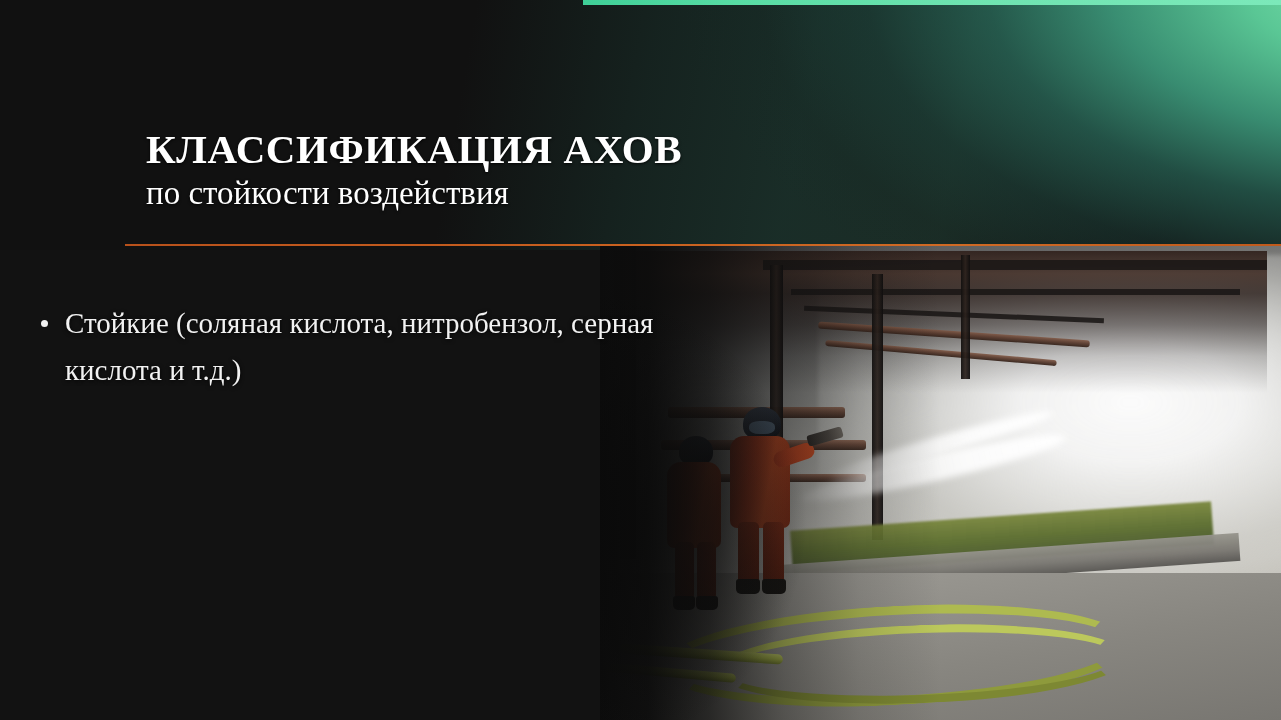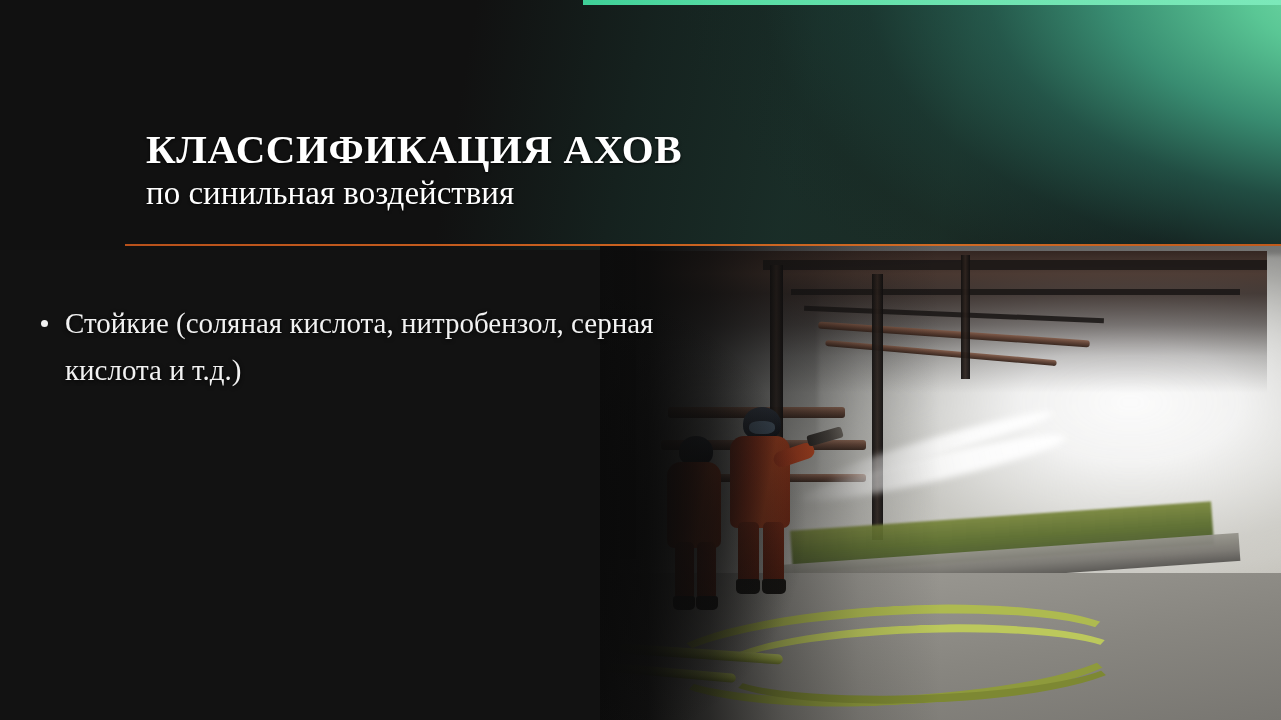--- a/index.html
+++ b/index.html
@@ -382,21 +382,21 @@
       <div class="photo-fade-left"></div>
       <div class="photo-fade-bottomleft"></div>
     </div>
   </div>
 
   <div class="rule" style="left:125px; top:244px; width:1156px;
               background:linear-gradient(90deg,#b8511b 0%,#c8601f 40%,#d06a24 72%,#c05a1c 100%);"></div>
 
   <div class="title-block" style="left:123px; top:128px;margin-left:23px;">
     <h1 class="title">КЛАССИФИКАЦИЯ АХОВ</h1>
-    <h2 class="subtitle">по синильная воздействия</h2>
+    <h2 class="subtitle">по стойкости воздействия</h2>
   </div>
 
   <ul class="bullets">
     <li class="bullet">
       <span class="dot"></span>
       <span>Стойкие (соляная кислота, нитробензол, серная кислота и т.д.)</span>
     </li>
   </ul>
 
 </div>

